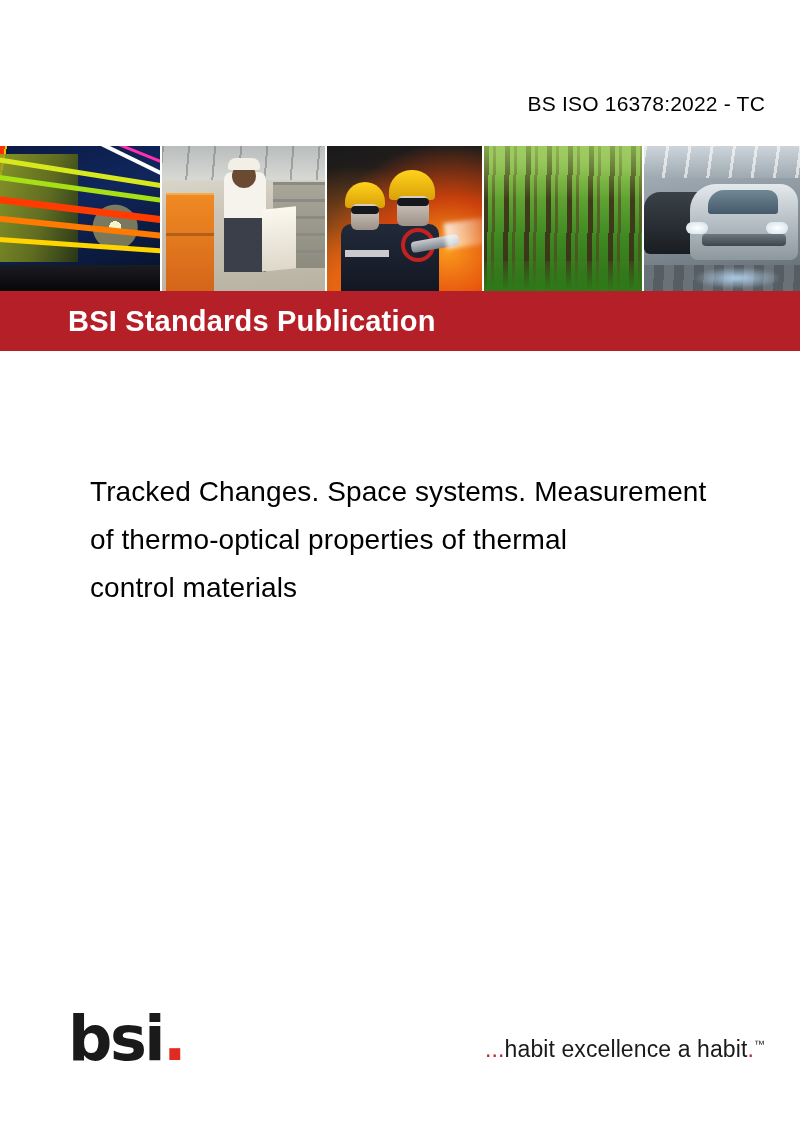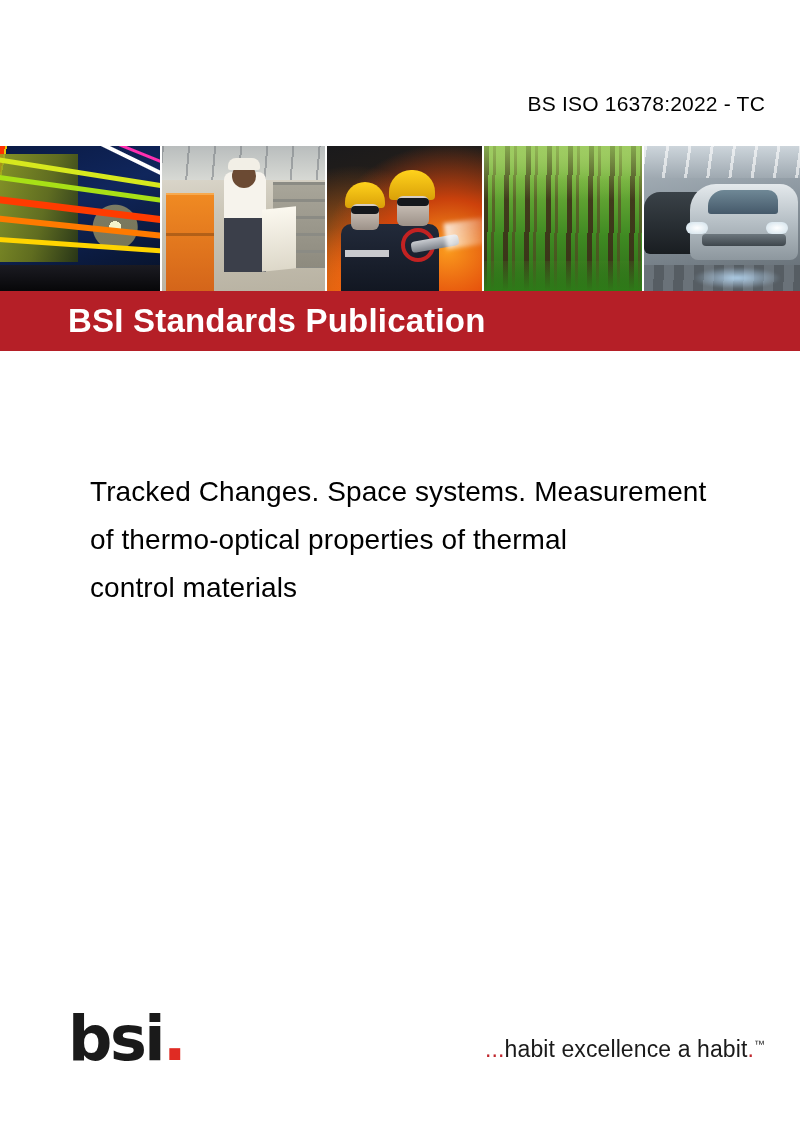--- a/index.html
+++ b/index.html
@@ -267,21 +267,21 @@
     width: 800px;
     height: 60px;
     background: #b51f27;
   }
   .banner-text {
     position: absolute;
     left: 68px;
     top: 50%;
     transform: translateY(-50%);
     color: #ffffff;
-    font-size: 33px;
+    font-size: 29px;
     font-weight: 600;
     letter-spacing: 0.2px;
     white-space: nowrap;
   }
 
   
   .title-block {
     position: absolute;
     left: 90px;
     top: 468px;

